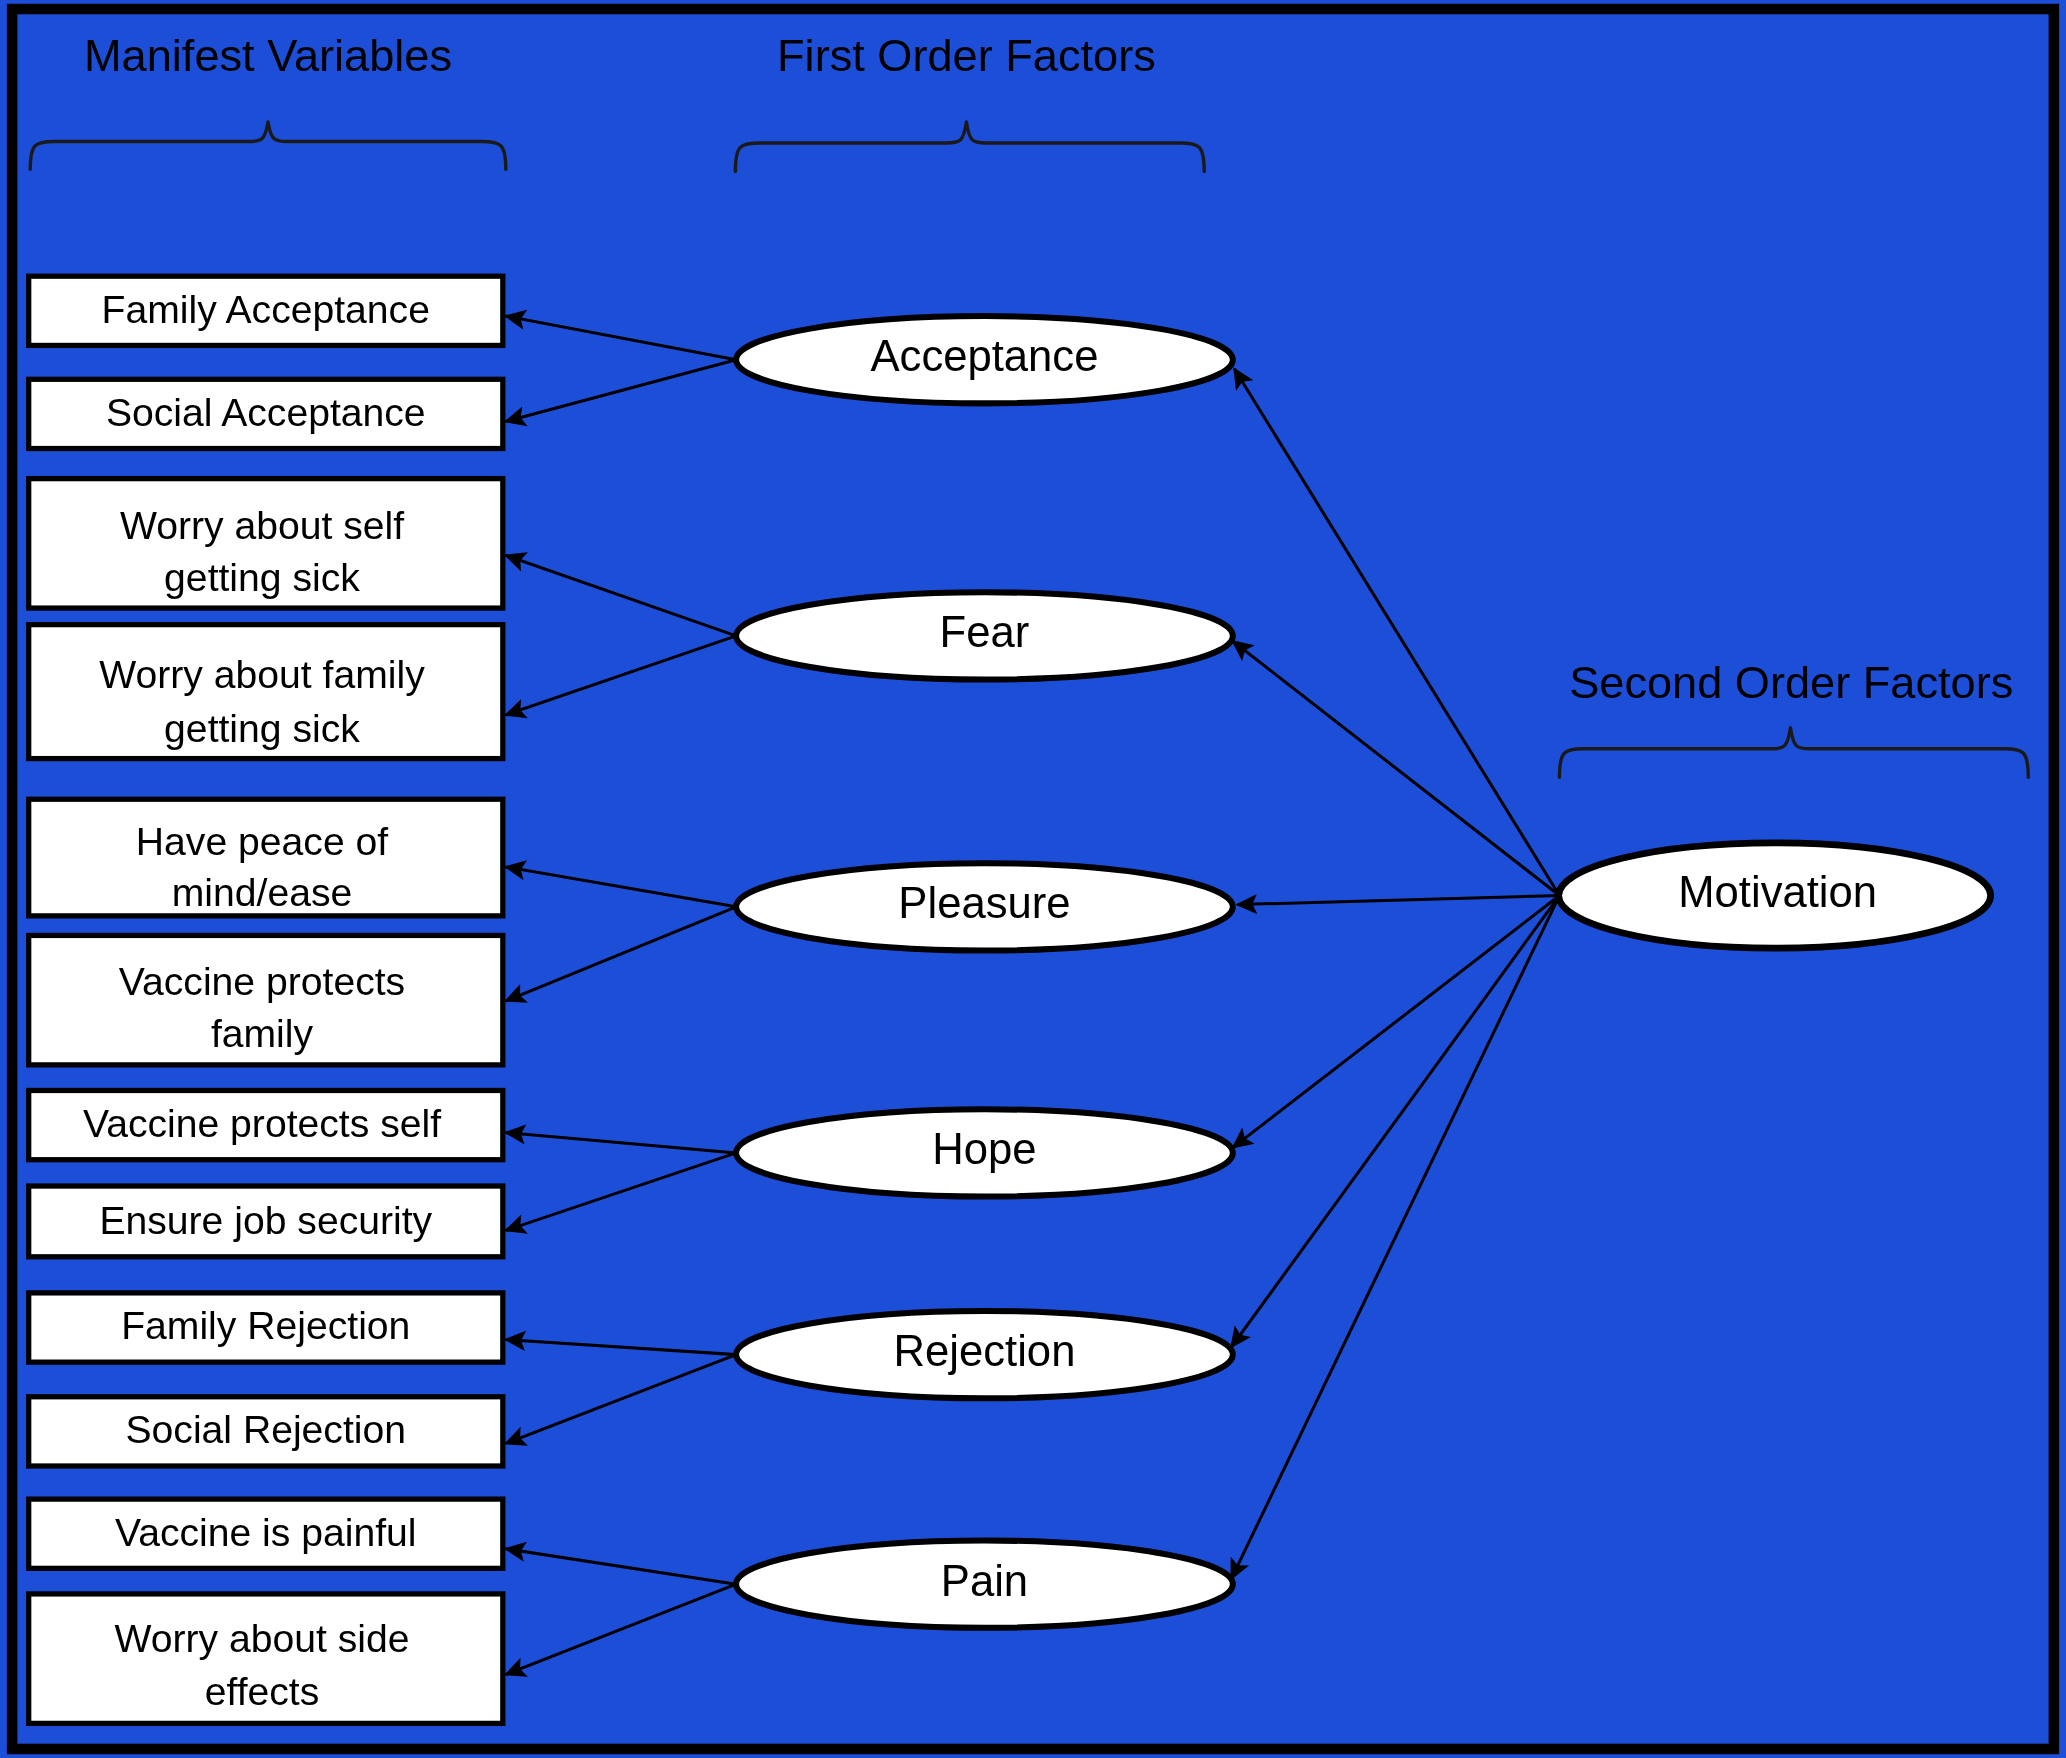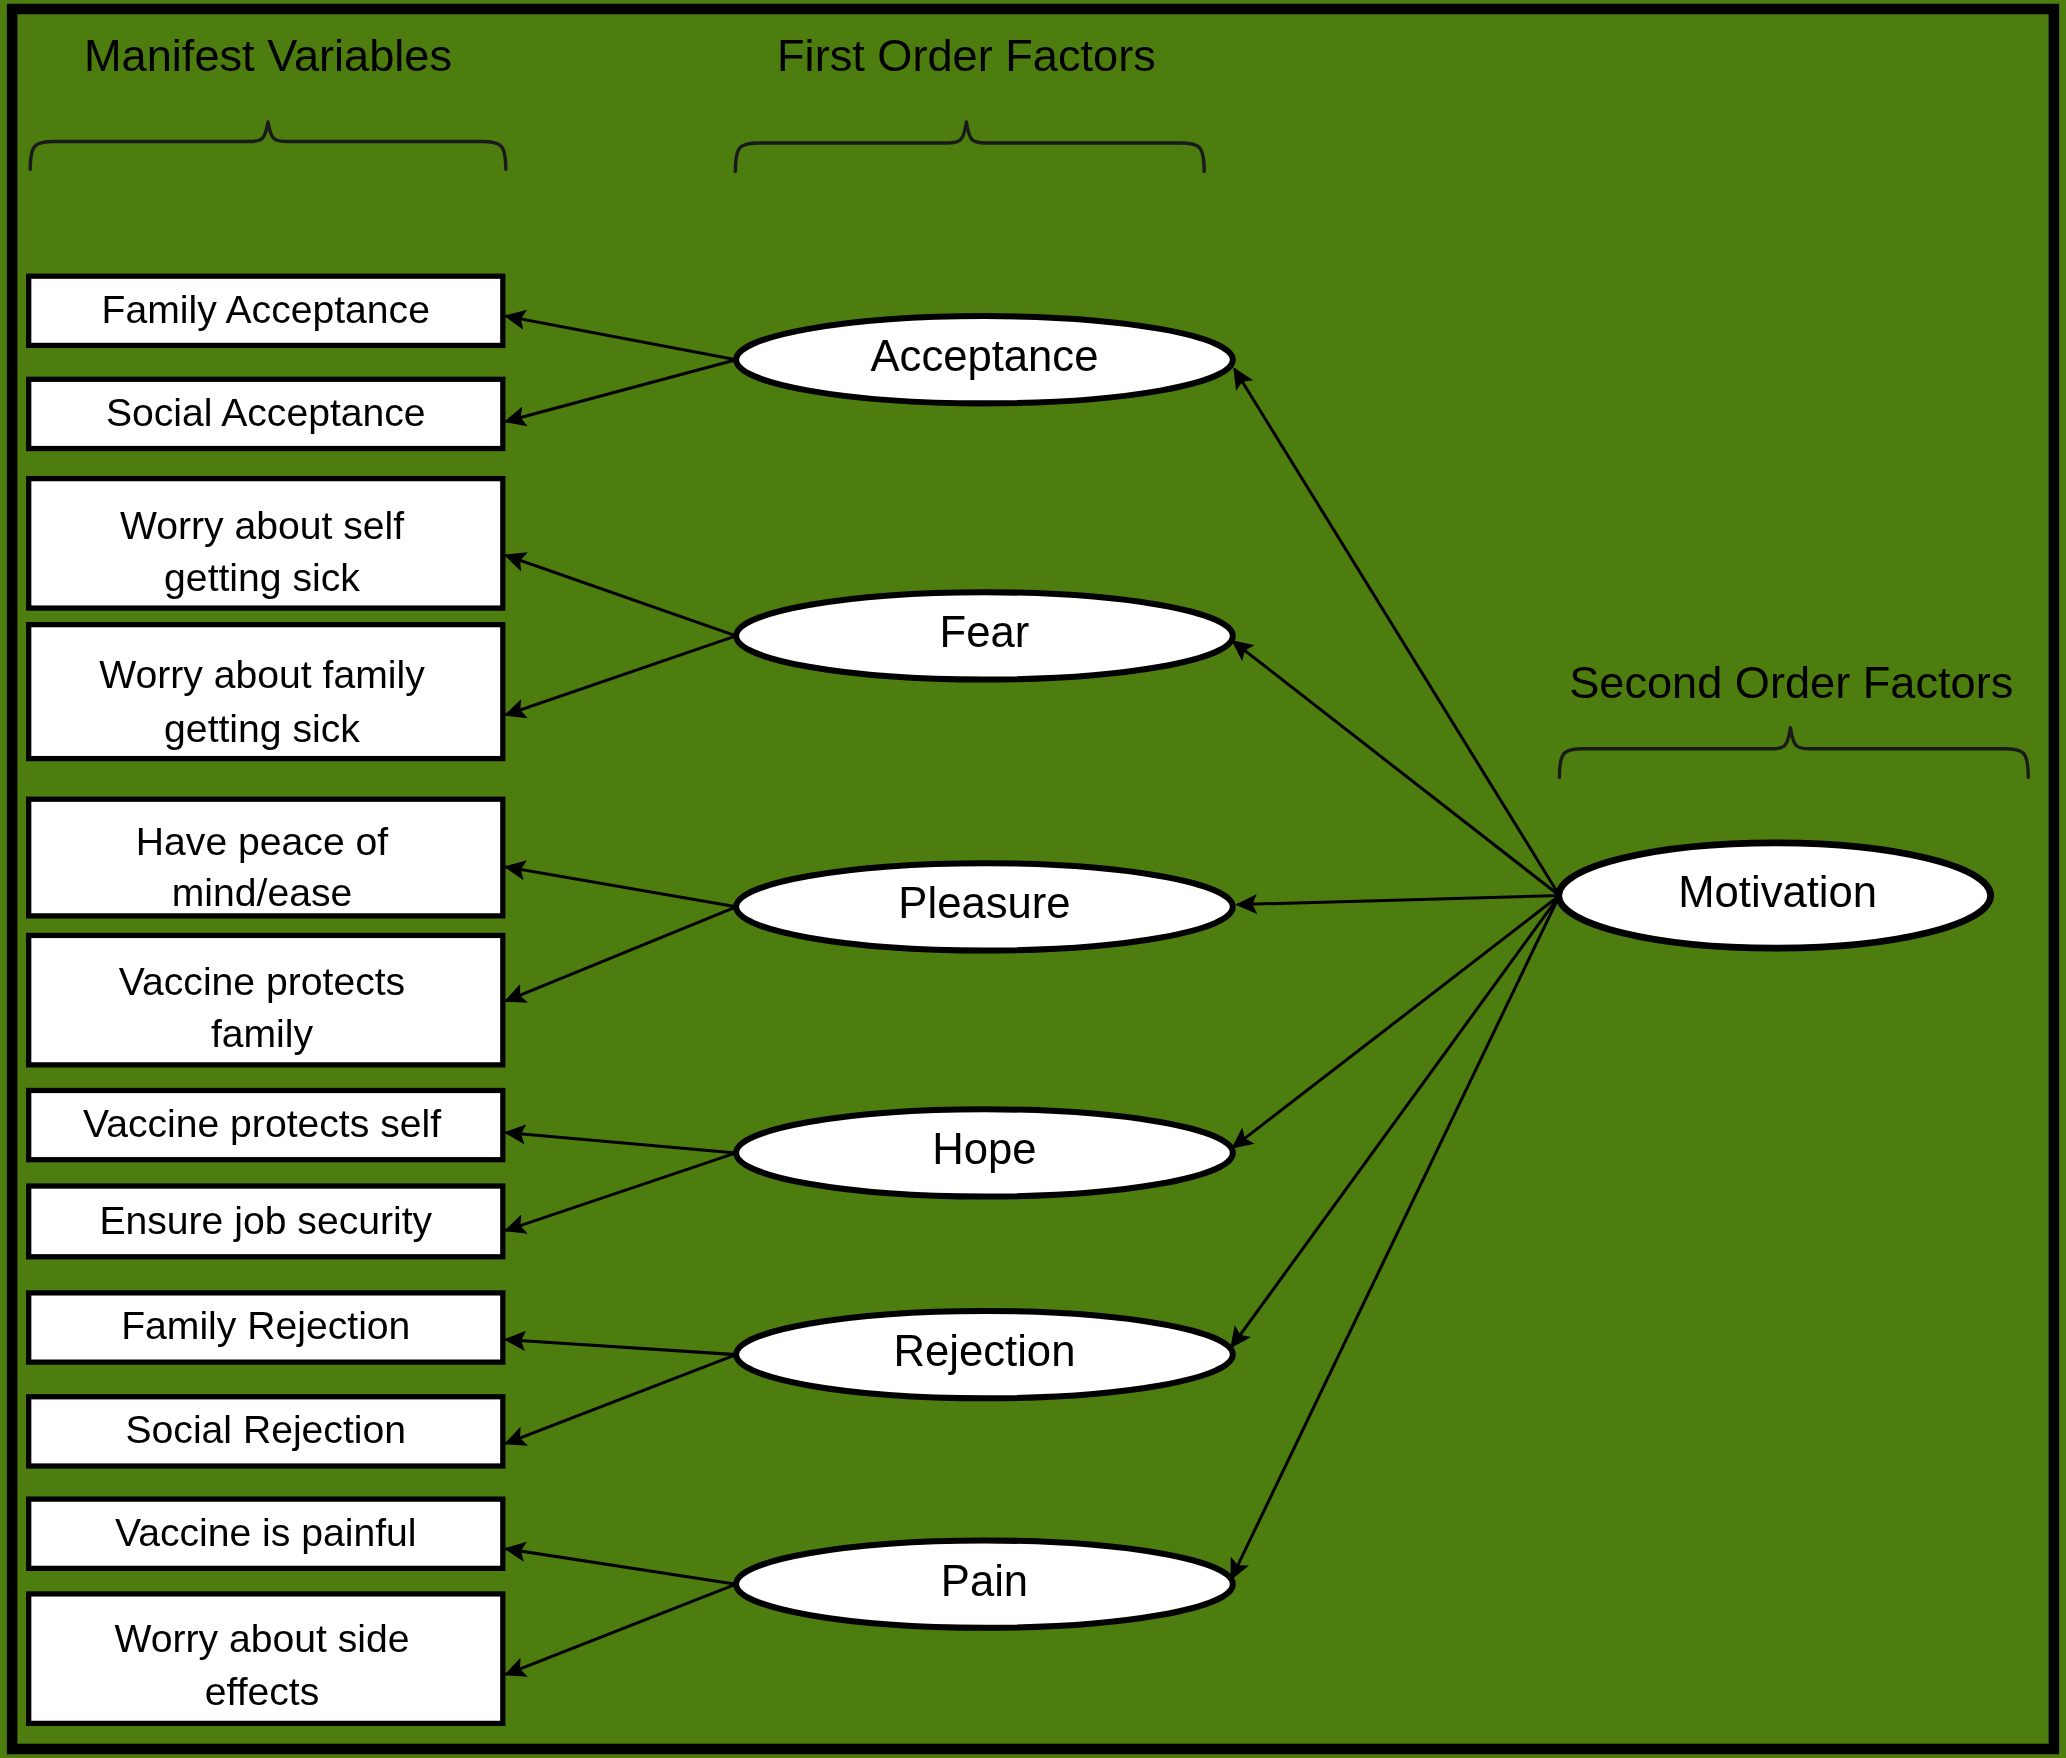--- a/index.html
+++ b/index.html
@@ -10,21 +10,21 @@
   body {
     width: 2066px;
     height: 1758px;
     font-family: "Liberation Sans", sans-serif;
   }
   #diagram-root {
     position: relative;
     width: 2066px;
     height: 1758px;
     overflow: hidden;
-    background: #4d7c0f;
+    background: #1d4ed8;
   }
   svg#diagram-svg {
     position: absolute;
     left: 0;
     top: 0;
     width: 2066px;
     height: 1758px;
     display: block;
   }
   .node-box-rect {

